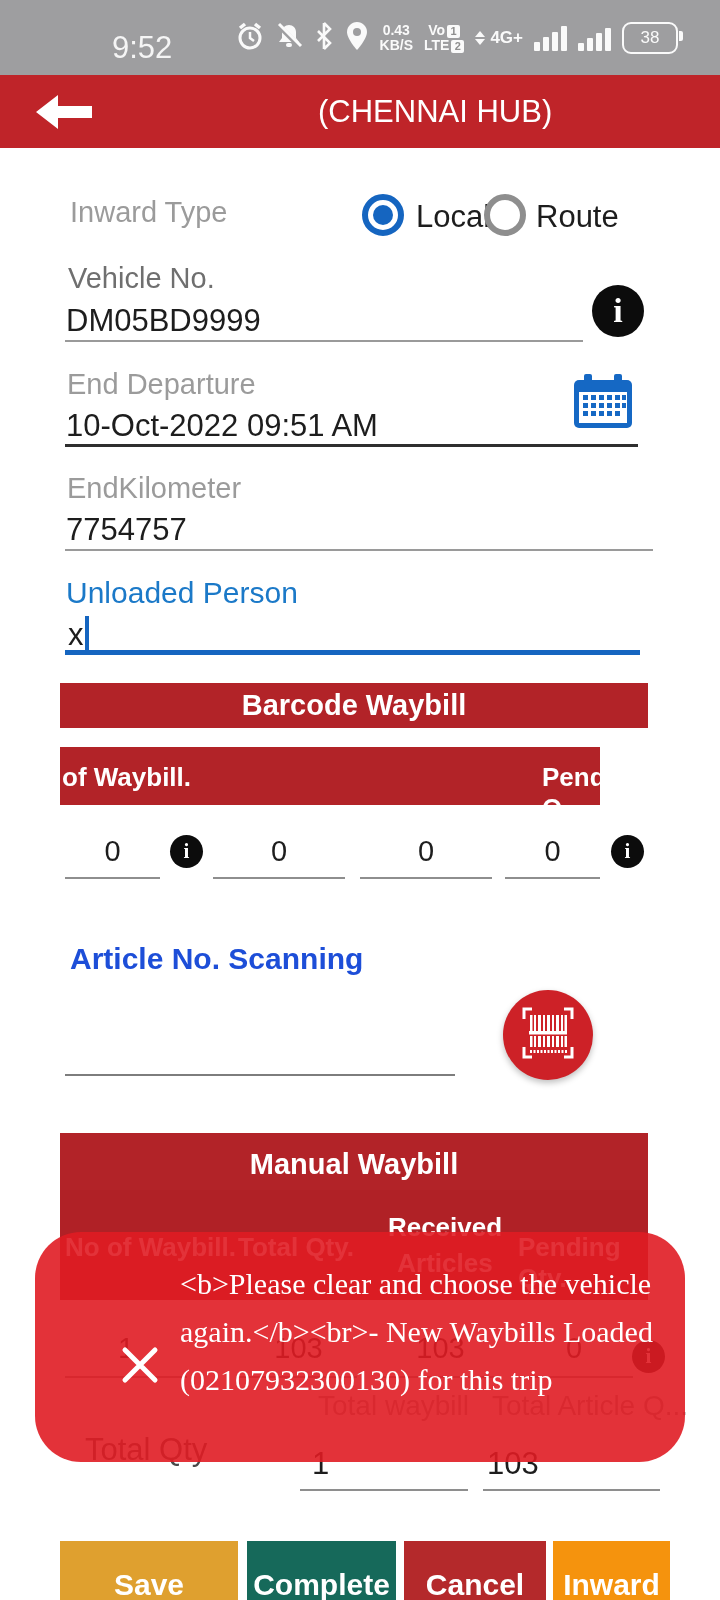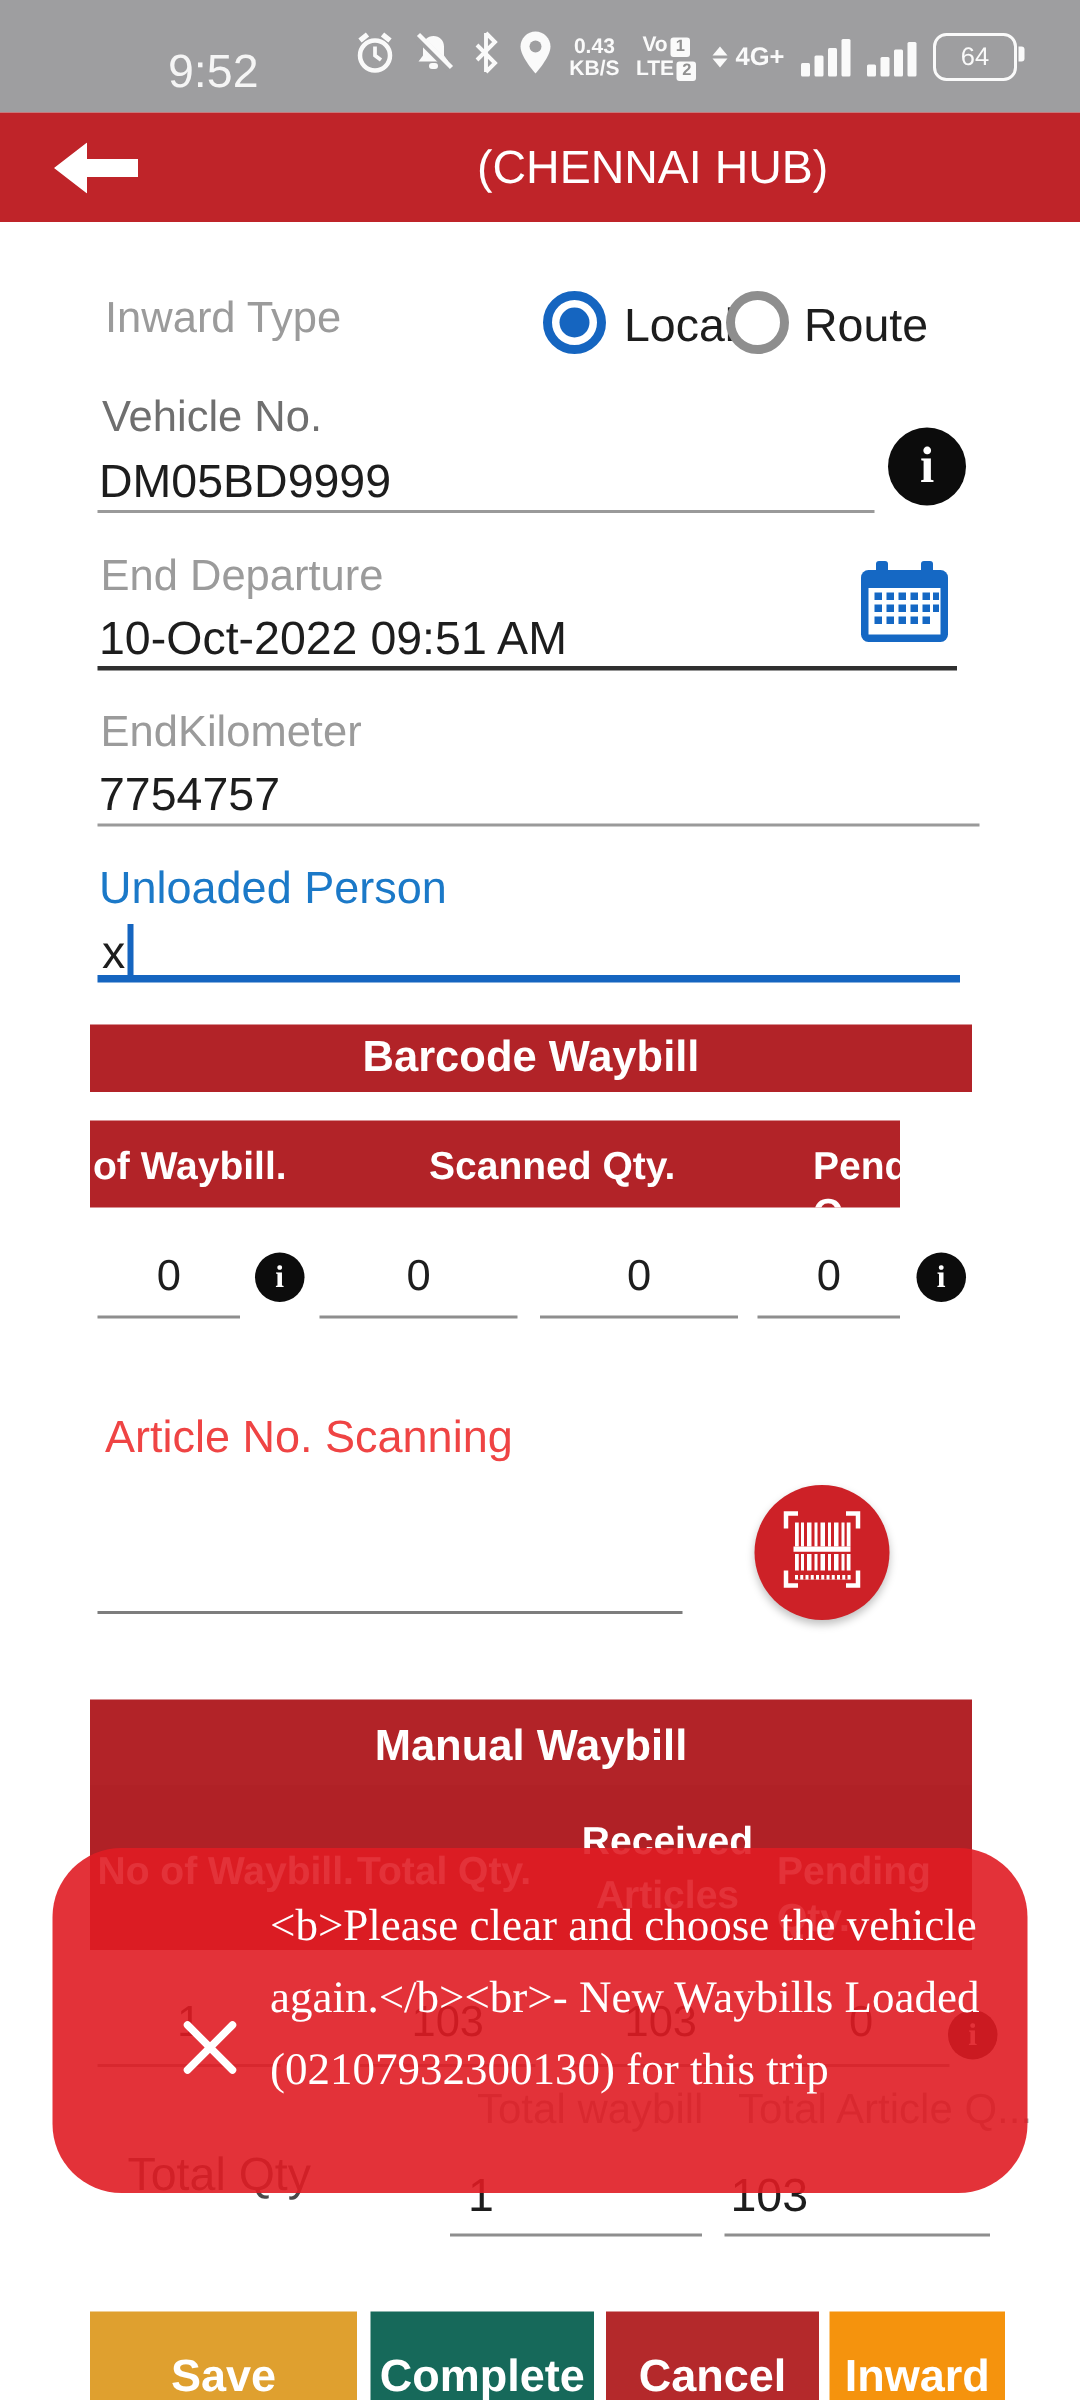--- a/index.html
+++ b/index.html
@@ -108,21 +108,21 @@
         <i style="height:19px"></i>
         <i style="height:25px"></i>
     </span>
     <span class="bars">
       <i style="height:8px"></i>
         <i style="height:13px"></i>
         <i style="height:18px"></i>
         <i style="height:23px"></i>
     </span>
     <span class="battery">
-      <span>64</span>
+      <span>38</span>
     </span>
   </span>
 </div>
 
 
 <div class="abs app-bar">
   <span class="abs" style="left:36px;top:20px;">
     <svg width="56" height="34" viewBox="0 0 56 34">
         <path d="M22 0 L0 17 L22 34 V23 H56 V11 H22 Z" fill="#fff"></path>
       </svg>
@@ -181,37 +181,36 @@
 <span class="abs" style="left:66px;top:576px;font-size:30px;color:#1b79c8;">Unloaded Person</span>
 <span class="abs val" style="left:68px;top:616px;"><span>x</span><span class="caret"></span></span>
 <div class="abs" style="left:65px;top:650px;width:575px;height:5px;background:#1565c0;"></div>
 
 
 <div class="abs red-bar" style="left:60px;top:683px;width:588px;height:45px;">
   <span>Barcode Waybill</span>
 </div>
 <div class="abs hdr-band" style="left:60px;top:747px;width:540px;height:58px;">
   <span class="abs" style="left:2px;top:15px;">of Waybill.</span>
-  <span class="abs" style="left:226px;top:15px;">Scanned Qty.</span>
   <span class="abs" style="left:482px;top:15px;">Pending Q</span>
 </div>
 
 <span class="abs cellv" style="left:65px;top:835px;width:95px;">0</span>
 <div class="abs uline" style="left:65px;top:877px;width:95px;background:#8e8e8e;"></div>
 <div class="abs info-circle" style="left:170px;top:835px;width:33px;height:33px;font-size:21px;">i</div>
 <span class="abs cellv" style="left:213px;top:835px;width:132px;">0</span>
 <div class="abs uline" style="left:213px;top:877px;width:132px;background:#8e8e8e;"></div>
 <span class="abs cellv" style="left:360px;top:835px;width:132px;">0</span>
 <div class="abs uline" style="left:360px;top:877px;width:132px;background:#8e8e8e;"></div>
 <span class="abs cellv" style="left:505px;top:835px;width:95px;">0</span>
 <div class="abs uline" style="left:505px;top:877px;width:95px;background:#8e8e8e;"></div>
 <div class="abs info-circle" style="left:611px;top:835px;width:33px;height:33px;font-size:21px;">i</div>
 
 
-<span class="abs lbl" style="left:70px;top:942px;font-size:30px;color:#ef4444;">Article No. Scanning</span>
+<span class="abs lbl" style="left:70px;top:942px;font-size:30px;color:#1d4ed8;font-weight:bold;">Article No. Scanning</span>
 <span class="abs val" style="left:68px;top:1030px;"></span>
 <div class="abs uline" style="left:65px;top:1074px;width:390px;background:#7d7d7d;"></div>
 <div class="abs" style="left:503px;top:990px;width:90px;height:90px;border-radius:50%;background:#cd2127;box-shadow:0 3px 6px rgba(0,0,0,0.25);display:flex;align-items:center;justify-content:center;">
   <span>
     <svg width="52" height="52" viewBox="0 0 52 52">
       <g stroke="#fff" stroke-width="3" fill="none">
         <path d="M2 12 V2 H10"></path>
           <path d="M42 2 H50 V12"></path>
           <path d="M2 40 V50 H10"></path>
           <path d="M42 50 H50 V40"></path>

